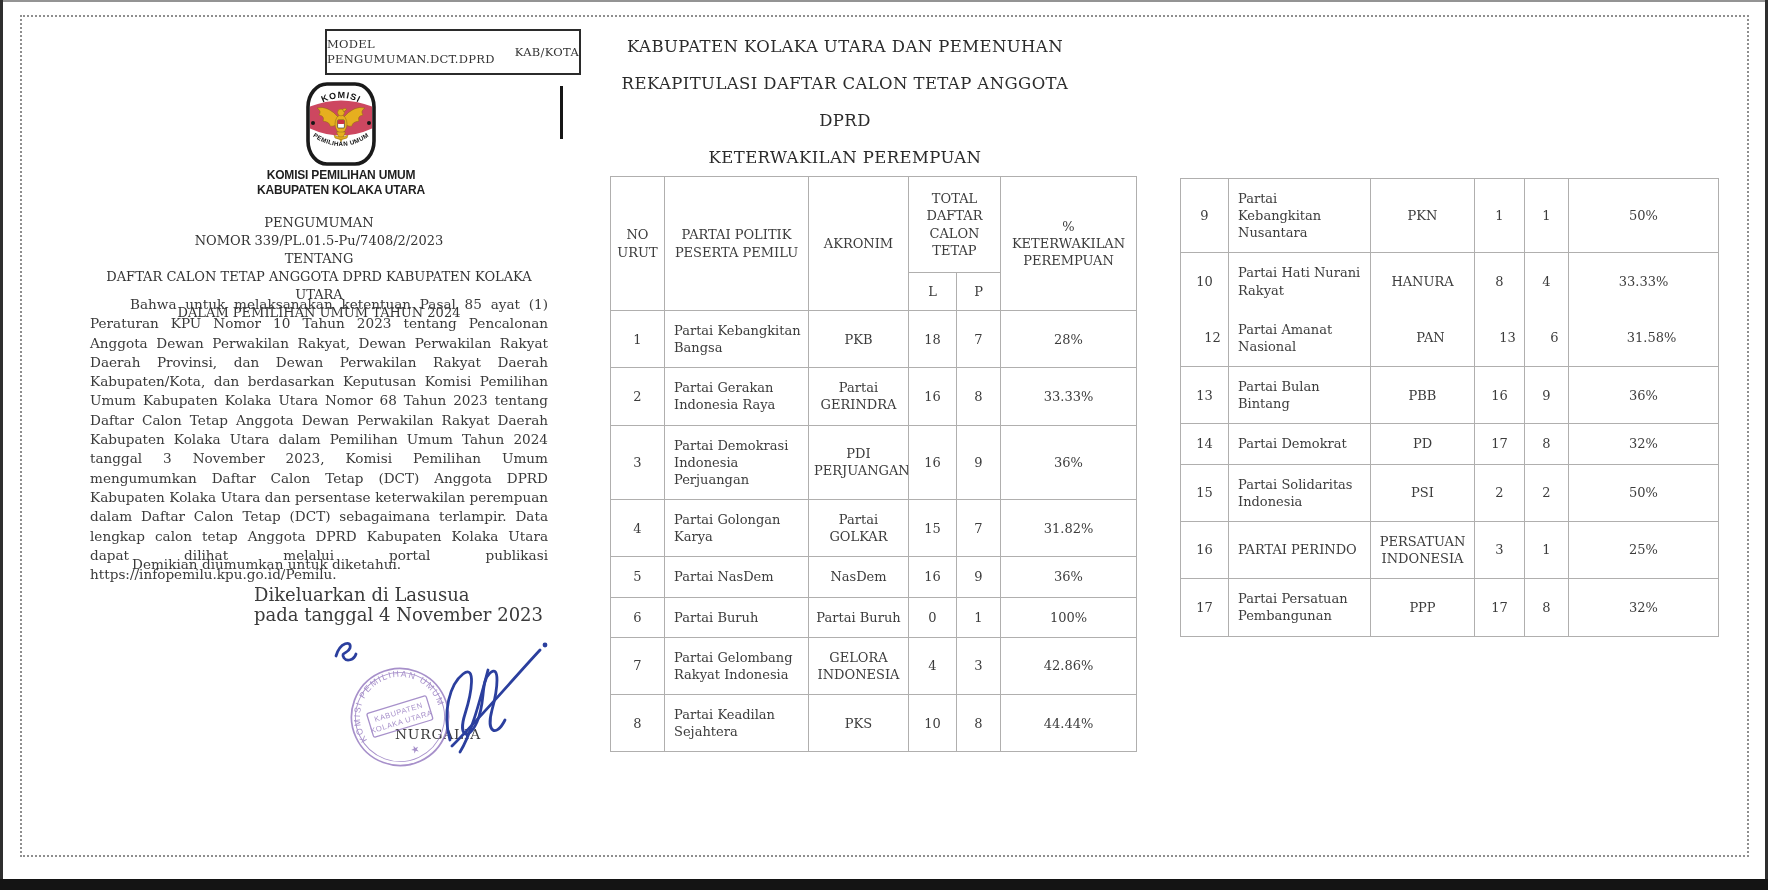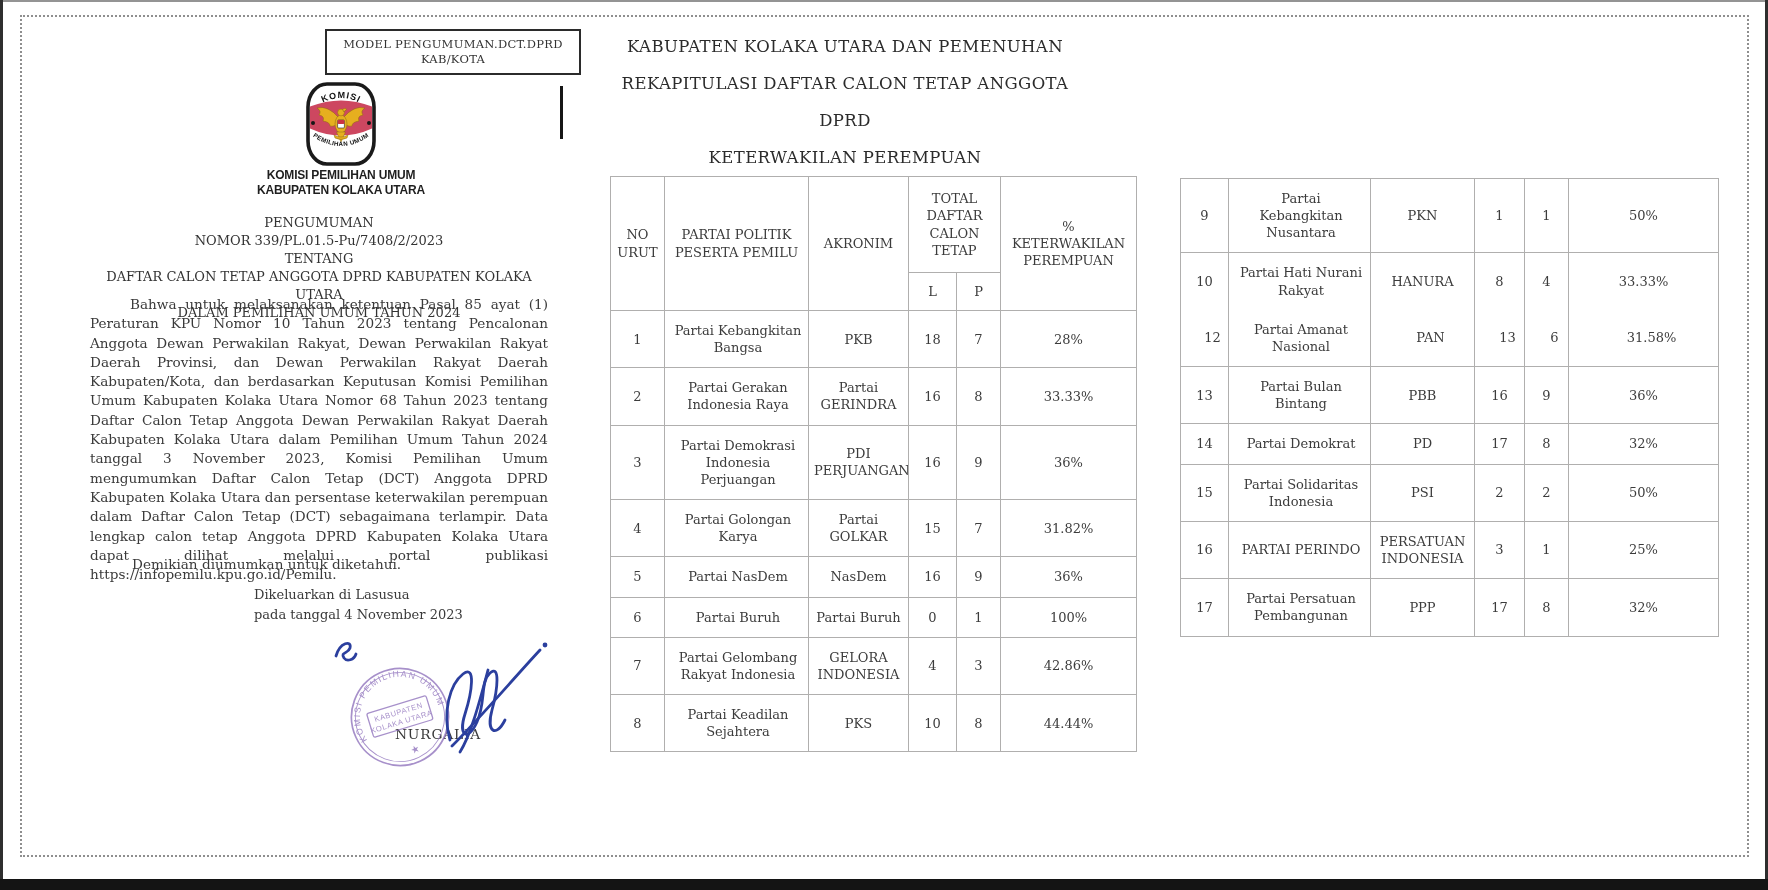--- a/index.html
+++ b/index.html
@@ -14,21 +14,21 @@
   .edge-right  { position:absolute; right:0; top:0; width:3px; height:100%; background:#2e2e2e; }
   .edge-bottom { position:absolute; left:0; bottom:0; width:100%; height:11px; background:#141414; }
   .dotted-frame {
     position:absolute; left:20px; top:15px; right:19px; bottom:33px;
     border:2px dotted #8f8f8f;
   }
 
   
   .model-box {
     position:absolute; left:325px; top:29px; width:256px; height:46px;
-    border:2.5px solid #2b2b2b; display:flex; flex-direction:column;
+    border:2.5px solid #2b2b2b; display:flex; flex-direction:row;
     align-items:center; justify-content:center;
     font-size:11.5px; line-height:15px; letter-spacing:0.3px; color:#333;
   }
   .vert-tick { position:absolute; left:560px; top:86px; width:2.5px; height:53px; background:#161616; }
 
   .logo-wrap { position:absolute; left:306px; top:82px; width:70px; height:84px; }
   .agency {
     position:absolute; left:226px; top:168px; width:230px; text-align:center;
     font-family:"Liberation Sans", sans-serif; font-weight:bold;
     font-size:12px; line-height:15px; letter-spacing:-0.2px; color:#1f1f1f;
@@ -41,42 +41,42 @@
 
   .heading-block {
     position:absolute; left:90px; top:214px; width:458px; text-align:center;
     font-size:13px; line-height:18px; color:#333;
   }
   .body-par {
     position:absolute; left:90px; top:295px; width:458px;
     font-size:13.6px; line-height:19.3px; text-align:justify; text-indent:40px;
   }
   .closing { position:absolute; left:132px; top:556px; font-size:13.6px; }
-  .issued  { position:absolute; left:254px; top:585px; font-size:13px; line-height:19.5px; }
+  .issued  { position:absolute; left:254px; top:585px; font-size:18px; line-height:19.5px; }
   .signatory {
     position:absolute; left:330px; top:630px; width:220px; text-align:center;
     font-size:13.4px; line-height:17.5px; z-index:2;
   }
   .sig-name {
     position:absolute; left:358px; top:726px; width:160px; text-align:center;
     font-size:13.8px; letter-spacing:0.8px; z-index:2;
   }
   .stamp-wrap { position:absolute; left:340px; top:656px; width:120px; height:122px; z-index:3; opacity:0.78; }
   .signature-wrap { position:absolute; left:300px; top:600px; width:280px; height:165px; z-index:4; }
 
   
   .doc-table {
     position:absolute; border-collapse:collapse; table-layout:fixed;
     font-size:13px; color:#3c3c3c; background:#fff;
   }
   .doc-table th, .doc-table td {
     border:1px solid #b0afae; font-weight:normal; vertical-align:middle;
     padding:11px 5px; line-height:1.32; text-align:center; overflow:hidden;
   }
-  .doc-table td.col-party { text-align:center; padding-left:9px; padding-right:6px; }
+  .doc-table td.col-party { text-align:left; padding-left:9px; padding-right:6px; }
   .table-left  { left:610px; top:176px; width:526px; }
   .table-right { left:1180px; top:178px; width:538px; }
   .table-left thead tr:first-child th { height:96px; padding:6px 4px;margin-top:32px; }
   .table-left thead tr:last-child  th { height:38px; padding:4px; }
   tr.merged td { border-top-style:hidden;padding-left:21px; }
 </style>
 </head>
 <body>
 
 <div class="page">

